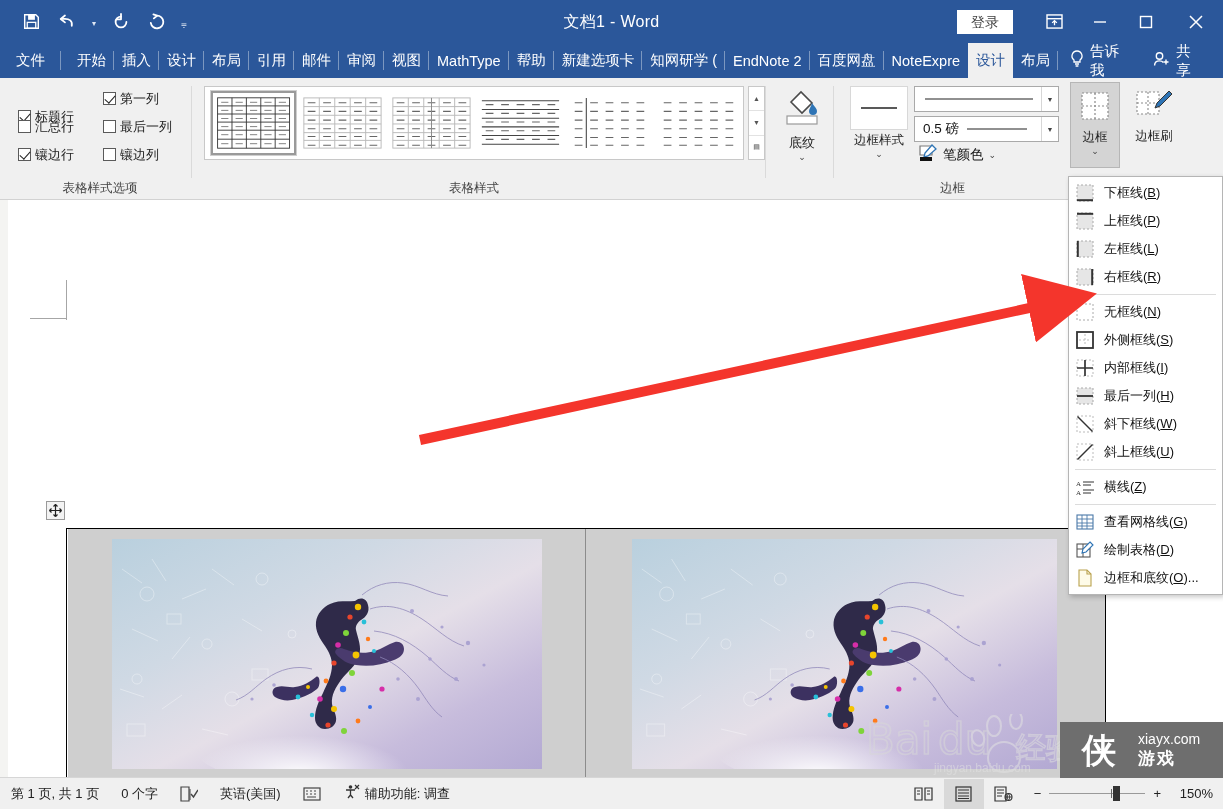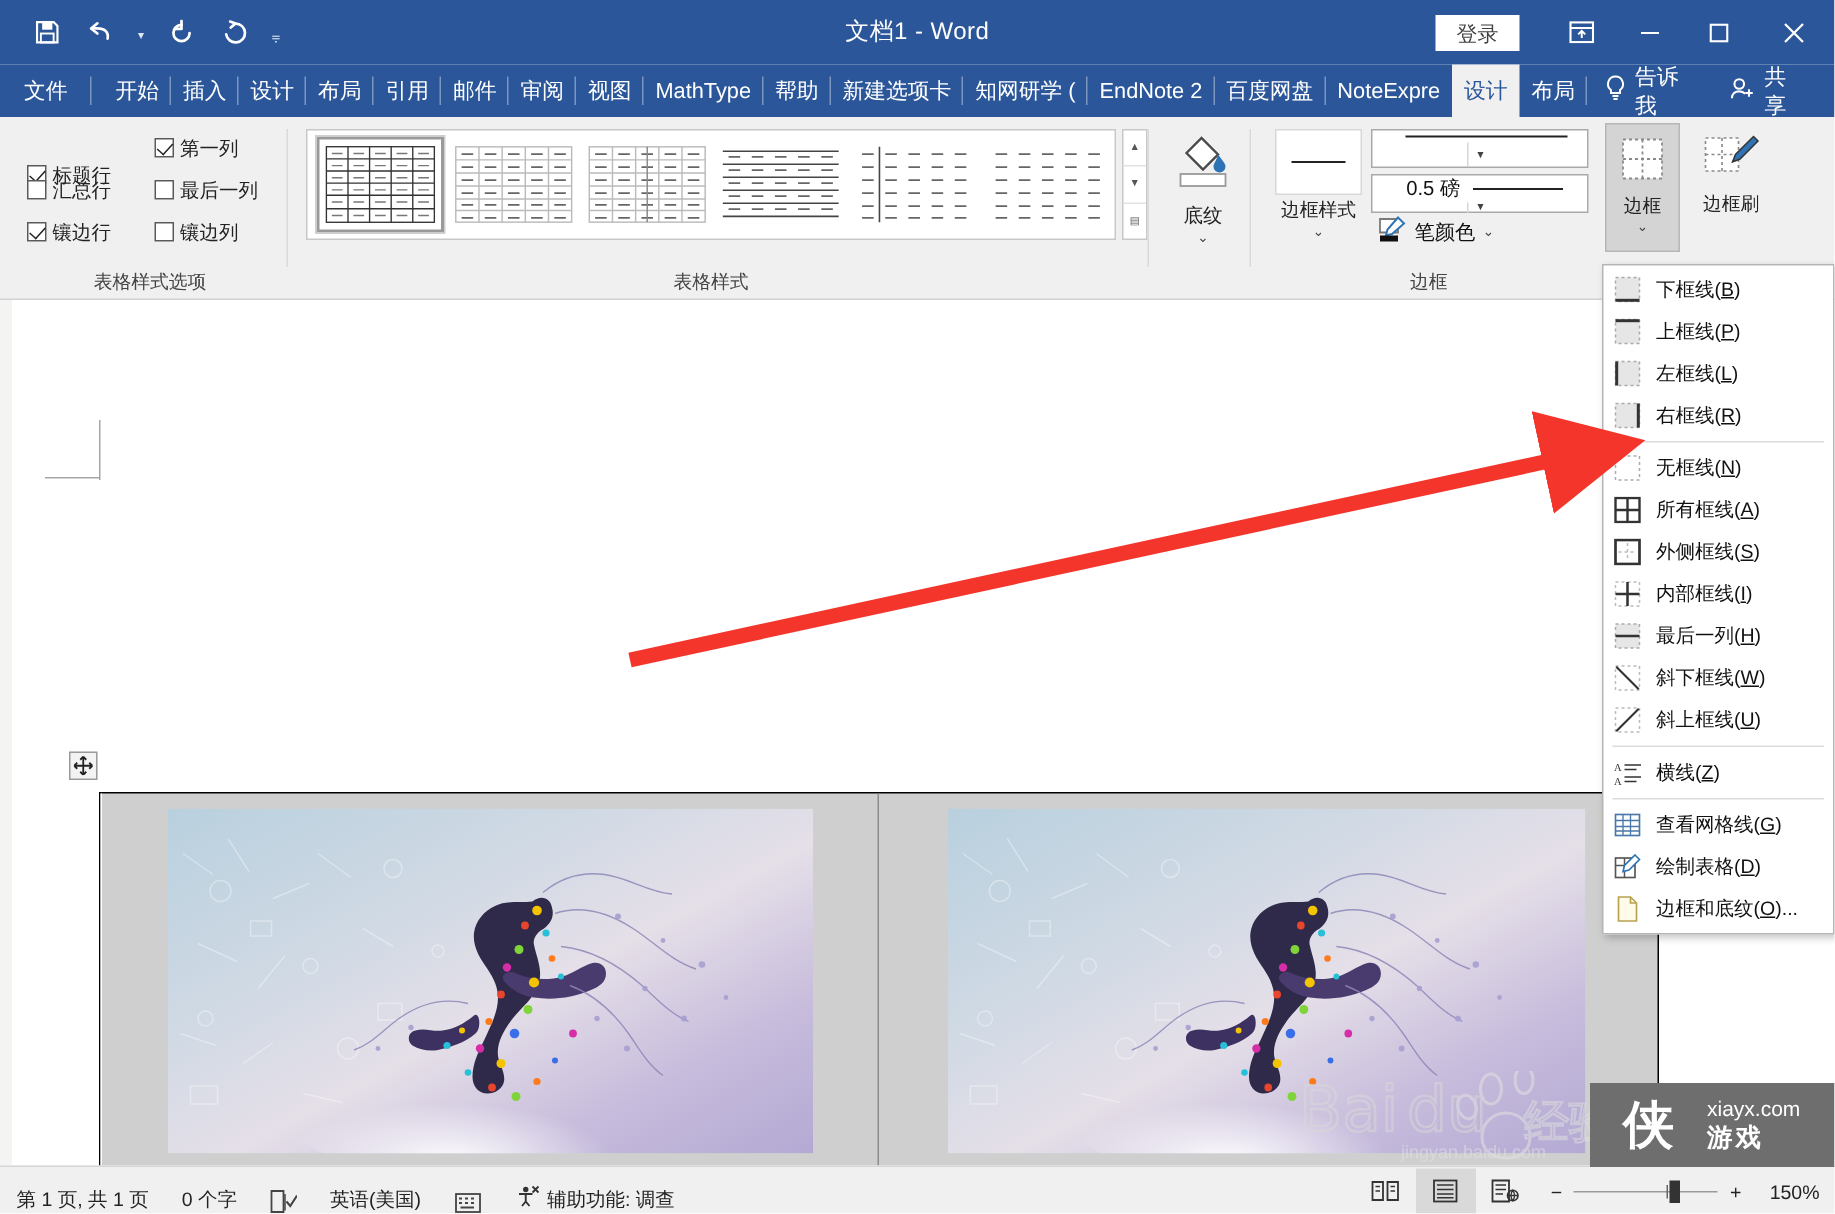--- a/index.html
+++ b/index.html
@@ -70,21 +70,21 @@
   .shad{ left:766px; width:68px;}
   .shad-btn{ position:absolute; left:8px; top:8px; width:56px; text-align:center;}
   .shad-lbl{ font-size:13px; color:#222; margin-top:4px;}
   .shad-car{ font-size:9px; color:#444; }
   
   .bor{ left:840px; width:225px;}
   .bstyle{ position:absolute; left:6px; top:8px; width:66px; text-align:center;}
   .bstyle-sw{ width:58px;height:44px;background:#fff;border:1px solid #d8d8d8; margin:0 auto;
       display:flex;align-items:center;justify-content:center;}
   .bstyle-lbl{font-size:12.5px;color:#222;margin-top:2px;}
-  .combo{ position:absolute; background:#fff; border:1px solid #a9a9a9; display:flex; align-items:center;flex-direction:column;}
+  .combo{ position:absolute; background:#fff; border:1px solid #a9a9a9; display:flex; align-items:center;}
   .combo .cval{ flex:1; padding-left:8px; font-size:13.5px; color:#111; display:flex; align-items:center; gap:8px;}
   .combo .cdd{ width:17px; border-left:1px solid #d6d6d6; height:100%; display:flex;
       align-items:center; justify-content:center; font-size:7px; color:#444;}
   .pencolor{ position:absolute; left:78px; top:66px; display:flex; align-items:center; gap:5px;
       font-size:13.5px; color:#111;}
   
   .bbtn{ position:absolute; width:52px; text-align:center; top:4px;}
   .bbtn .ic{ height:46px; display:flex;align-items:center;justify-content:center;}
   .bbtn .lb{ font-size:12.5px; color:#222;}
   .bbtn .car{font-size:9px;color:#444;}
@@ -114,21 +114,21 @@
   
   .wm-baidu{ position:absolute; left:866px; top:700px; z-index:30; opacity:.55;margin-top:14px;}
   .wm-box{ position:absolute; left:1060px; top:722px; width:163px; height:56px; background:#6e6e6e;
            z-index:60; display:flex; align-items:center; }
   .wm-logo{ width:78px; text-align:center; color:#fff; font-size:34px; font-weight:bold;
             font-family:"DejaVu Sans",sans-serif; line-height:1;}
   .wm-txt{ color:#fff; font-size:14px; line-height:1.25;}
   .wm-txt b{ font-size:17px; letter-spacing:2px;}
   
   .status{ position:absolute; left:0; top:777px; width:1223px; height:32px; background:#f0f0f0;
-           border-top:1px solid #d6d6d6; display:flex; align-items:flex-end; font-size:13px; color:#222;}
+           border-top:1px solid #d6d6d6; display:flex; align-items:center; font-size:13px; color:#222;}
   .st{ padding:0 11px; display:flex; align-items:center; gap:5px; white-space:nowrap;}
   .st-right{ margin-left:auto; display:flex; align-items:center;}
   .viewbtn{ width:40px;height:30px; display:flex;align-items:center;justify-content:center; color:#333;}
   .viewbtn.on{ background:#d9d9d9;}
   .zoomwrap{ display:flex; align-items:center; gap:8px; padding:0 10px;}
   .zslider{ width:96px; height:1px; background:#9a9a9a; position:relative;}
   .zthumb{ position:absolute; left:64px; top:-7px; width:7px;height:15px; background:#333;}
   .ztick{ position:absolute; left:62px; top:-4px; width:1px; height:9px; background:#666;}
   .zoomval{ min-width:44px; text-align:right; font-size:13px;}
 </style>
@@ -637,29 +637,20 @@
     <span class="mic">
       <svg width="18" height="18" viewBox="0 0 18 18">
           <rect x="1" y="1" width="16" height="16" fill="#fff" stroke="#aaa" stroke-dasharray="2 2"></rect>
         </svg>
       </span>
     <span><span>无框线</span>(<span class="uline">N</span>)</span>
   </div>
   <div class="mi">
     <span class="mic">
       <svg width="18" height="18" viewBox="0 0 18 18">
-          <rect x="1" y="1" width="16" height="16" fill="#fff" stroke="#333" stroke-width="1.6"></rect>
-          <path d="M9 1v16M1 9h16" stroke="#333" stroke-width="1.6"></path>
-        </svg>
-      </span>
-    <span><span>所有框线</span>(<span class="uline">A</span>)</span>
-  </div>
-  <div class="mi">
-    <span class="mic">
-      <svg width="18" height="18" viewBox="0 0 18 18">
           <rect x="1" y="1" width="16" height="16" fill="#fff" stroke="#333" stroke-width="1.8"></rect>
           <path d="M9 3v12M3 9h12" stroke="#bbb" stroke-width="1" stroke-dasharray="2 2"></path>
         </svg>
       </span>
     <span><span>外侧框线</span>(<span class="uline">S</span>)</span>
   </div>
   <div class="mi">
     <span class="mic">
       <svg width="18" height="18" viewBox="0 0 18 18">
           <rect x="1" y="1" width="16" height="16" fill="#fff" stroke="#bbb" stroke-dasharray="2 2"></rect>

